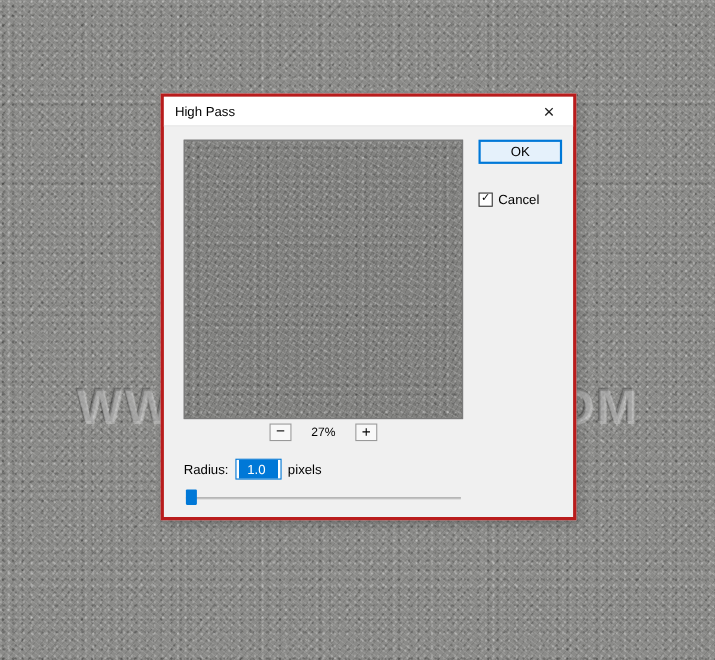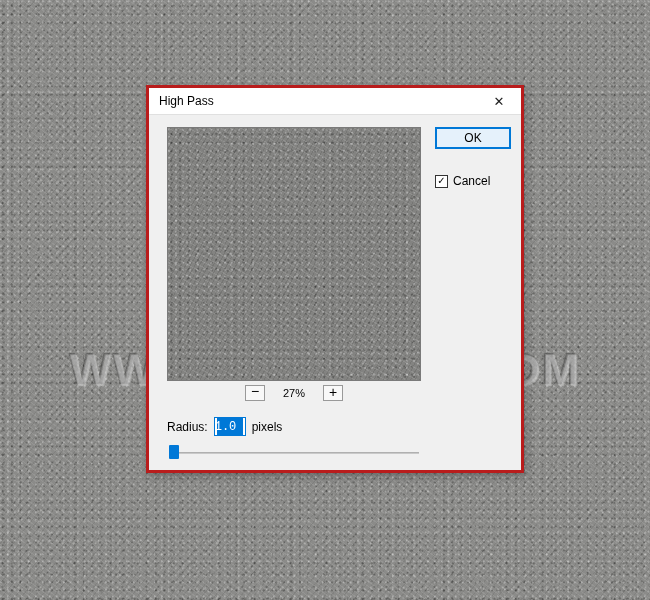--- a/index.html
+++ b/index.html
@@ -116,25 +116,25 @@
     }
     .zoom-btn.minus span { position: relative; top:-2px; }
     .zoom-btn.plus span { position: relative; top:-1px; }
     .zoom-label { text-decoration: underline dotted transparent; }
     .radius-row {
       display: flex; align-items: center; gap: 6px;
       font-size: 12px;
       margin-top: 6px;
     }
     .radius-input {
-      width: 32px; height: 19px;
+      width: 42px; height: 19px;
       border: 1px solid #0078d7;
       background: #fff;
-      font-size: 12px; padding: 1px 0;
-      font-family: Liberation Mono, monospace;
+      font-size: 12px; padding: 1px 10px;
+      font-family: Liberation Sans, sans-serif;
     }
     .radius-input::selection { background:#0078d7; color:#fff; }
     .slider-row {
       margin-top: 8px;
       position: relative;
       height: 18px;
     }
     .slider-track {
       position: absolute;
       left: 2px; right: 2px; top: 8px;

